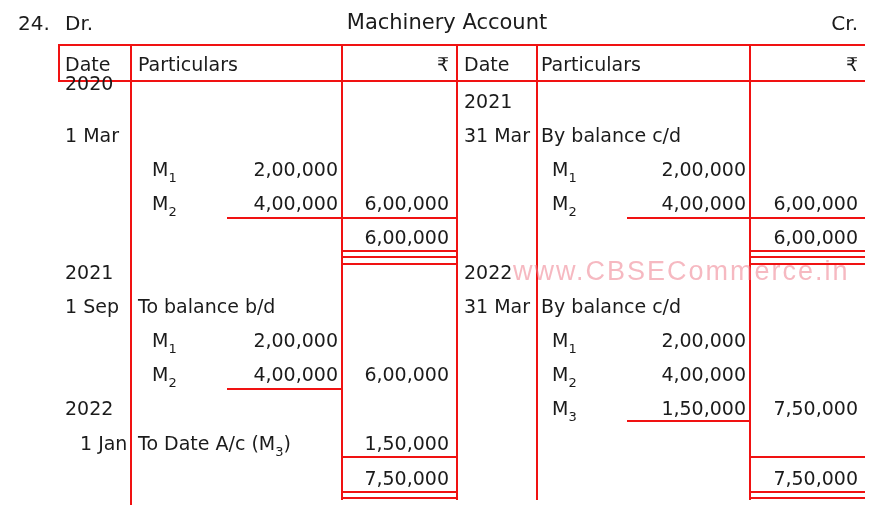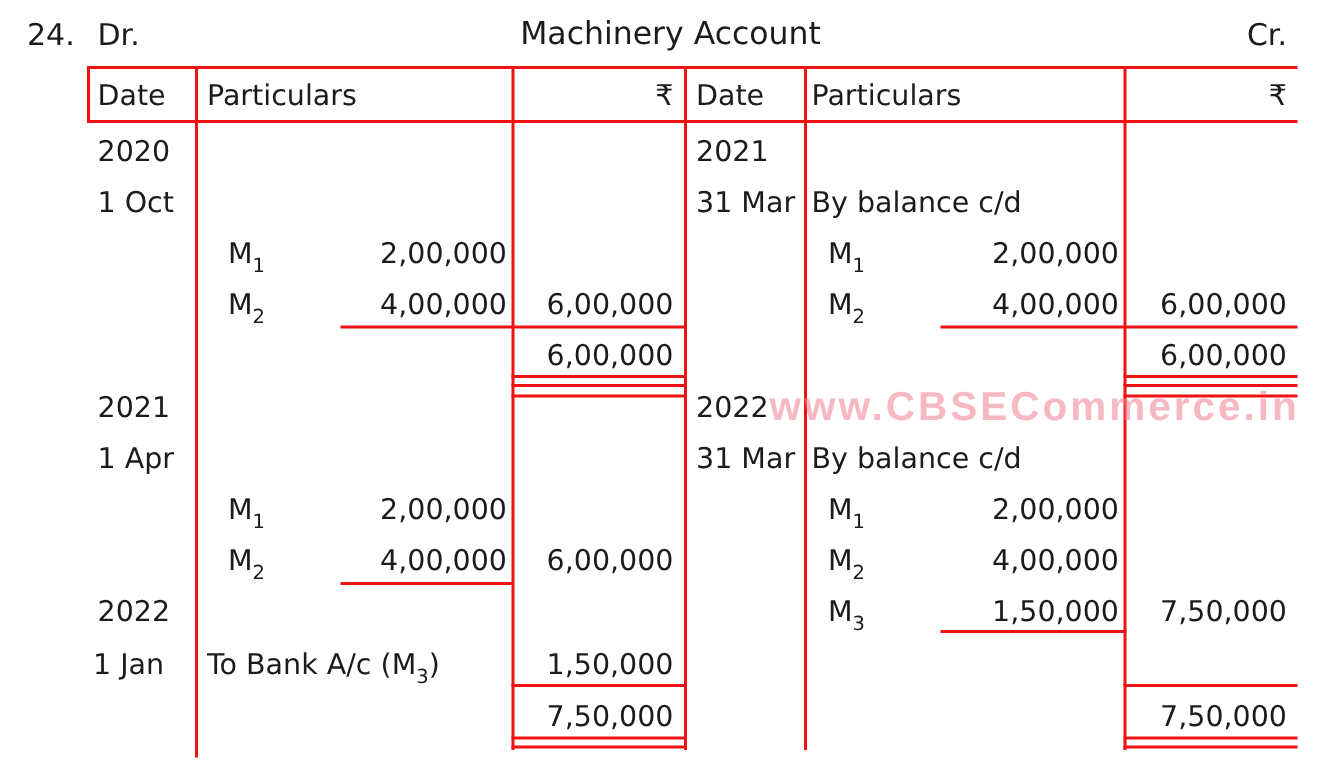--- a/index.html
+++ b/index.html
@@ -14,21 +14,21 @@
   }
   .t{position:absolute;font-size:19px;line-height:22px;white-space:nowrap;z-index:10;text-align:center;}
   .r{text-align:right;}
   .italic{}
   .title{font-size:21px;}
   .hl{position:absolute;height:2px;background:var(--c-line);z-index:2;}
   .vl{position:absolute;width:2px;background:var(--c-line);z-index:2;}
   sub.ms{font-size:13px;line-height:0;vertical-align:-6px;}
   .wm{
     position:absolute;left:513px;top:256px;z-index:5;
-    font-size:27px;font-weight:bold;letter-spacing:2px;line-height:30px;
+    font-size:27px;font-weight:normal;letter-spacing:2px;line-height:30px;
     color:var(--c-watermark);opacity:0.55;
     font-family:"Liberation Sans","DejaVu Sans",sans-serif;
   }
 </style>
 </head>
 <body>
 
 <div class="page">
 
   <div class="t" style="left:18px;top:12px;font-size:20px">24.</div>
@@ -67,45 +67,46 @@
   <div class="hl" style="left:749px;top:491px;width:116px"></div>
   <div class="hl" style="left:749px;top:497px;width:116px"></div>
 
   <div class="t" style="left:65px;top:53px">Date</div>
   <div class="t" style="left:138px;top:53px">Particulars</div>
   <div class="t r" style="left:350px;top:53px;width:99px">₹</div>
   <div class="t" style="left:464px;top:53px">Date</div>
   <div class="t" style="left:541px;top:53px">Particulars</div>
   <div class="t r" style="left:758px;top:53px;width:100px">₹</div>
 
-  <div class="t" style="left:65px;top:90px">2020</div>
-  <div class="t" style="left:65px;top:124px">1 Oct</div>
+  <div class="t" style="left:65px;top:72px">2020</div>
+  <div class="t" style="left:65px;top:124px">1 Mar</div>
 
   <div class="t" style="left:152px;top:158px"><span>M</span><sub class="ms">1</sub></div>
   <div class="t r" style="left:210px;top:158px;width:128px">2,00,000</div>
 
   <div class="t" style="left:152px;top:192px"><span>M</span><sub class="ms">2</sub></div>
   <div class="t r" style="left:210px;top:192px;width:128px">4,00,000</div>
   <div class="t r" style="left:350px;top:192px;width:99px">6,00,000</div>
 
   <div class="t r" style="left:350px;top:226px;width:99px">6,00,000</div>
 
   <div class="t" style="left:65px;top:261px">2021</div>
-  <div class="t" style="left:65px;top:295px">1 Apr</div>
+  <div class="t" style="left:65px;top:295px">1 Sep</div>
+  <div class="t" style="left:138px;top:295px">To balance b/d</div>
 
   <div class="t" style="left:152px;top:329px"><span>M</span><sub class="ms">1</sub></div>
   <div class="t r" style="left:210px;top:329px;width:128px">2,00,000</div>
 
   <div class="t" style="left:152px;top:363px"><span>M</span><sub class="ms">2</sub></div>
   <div class="t r" style="left:210px;top:363px;width:128px">4,00,000</div>
   <div class="t r" style="left:350px;top:363px;width:99px">6,00,000</div>
 
   <div class="t" style="left:65px;top:397px">2022</div>
-  <div class="t" style="left:62px;top:432px">1 Jan</div>
-  <div class="t" style="left:138px;top:432px"><span>To Bank A/c (M</span><sub class="ms">3</sub><span>)</span></div>
+  <div class="t" style="left:80px;top:432px">1 Jan</div>
+  <div class="t" style="left:138px;top:432px"><span>To Date A/c (M</span><sub class="ms">3</sub><span>)</span></div>
   <div class="t r" style="left:350px;top:432px;width:99px">1,50,000</div>
 
   <div class="t r" style="left:350px;top:467px;width:99px">7,50,000</div>
 
   <div class="t" style="left:464px;top:90px">2021</div>
   <div class="t" style="left:464px;top:124px">31 Mar</div>
   <div class="t" style="left:541px;top:124px">By balance c/d</div>
 
   <div class="t" style="left:552px;top:158px"><span>M</span><sub class="ms">1</sub></div>
   <div class="t r" style="left:610px;top:158px;width:136px">2,00,000</div>

